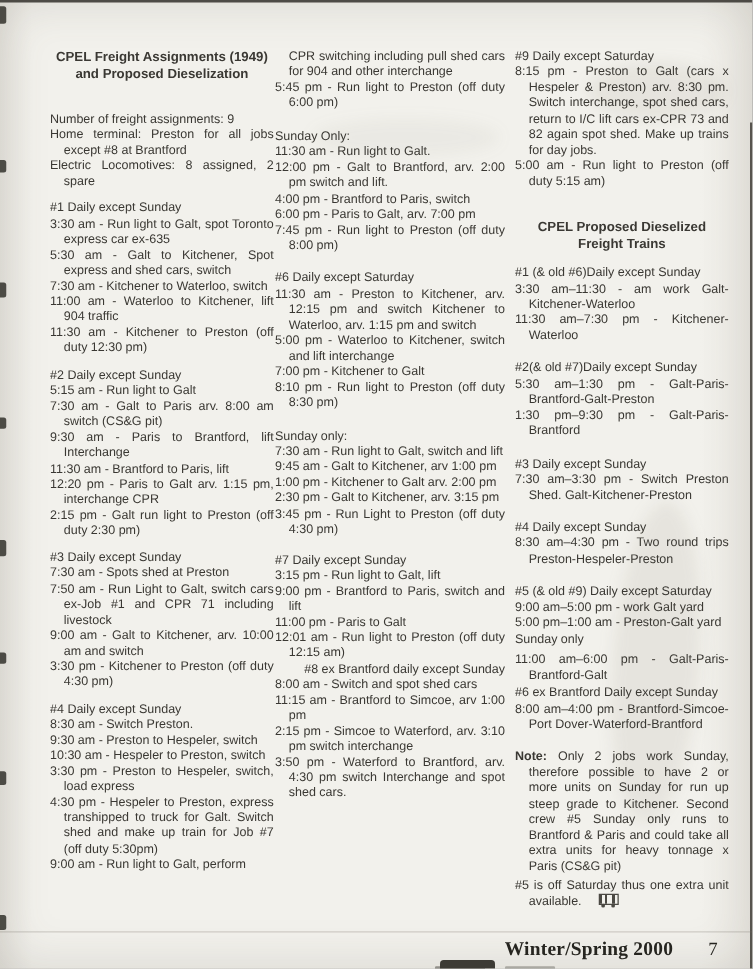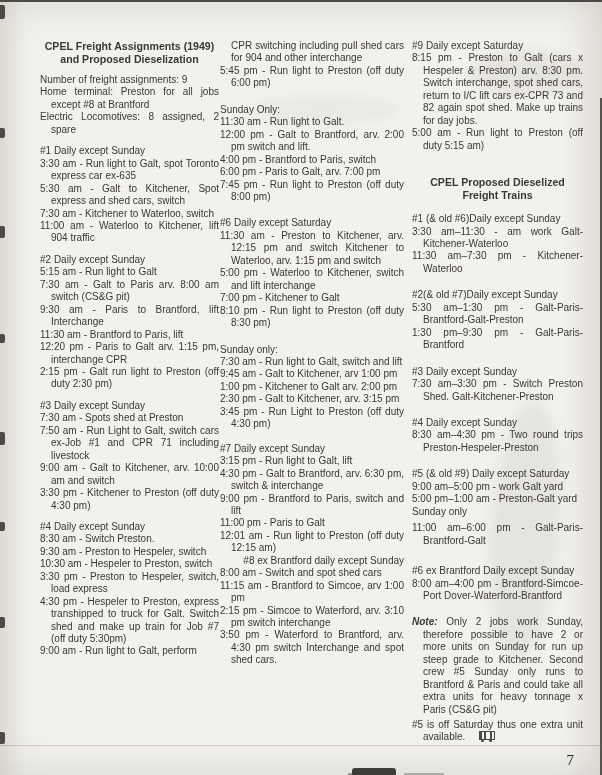--- a/index.html
+++ b/index.html
@@ -14,26 +14,26 @@
     box-shadow: inset 0 0 40px rgba(90,84,70,.18);
   }
   .col { position:absolute; top:40px; font-size:10px; line-height:12.45px; }
   .col-1 { left:40px;  width:179px; }
   .col-2 { left:220px; width:184px; }
   .col-3 { left:412px; width:171px; }
 
   .title, .center-heading {
     font-weight:bold; text-align:center; font-size:10.6px; line-height:13px;
   }
-  .title { margin-bottom:8px; }
+  .title { margin-bottom:24px; }
   .center-heading { margin-top:24px; margin-bottom:11px; }
   .heading { font-weight:normal; margin-top:9px; }
   .entry { text-align:justify; padding-left:11px; text-indent:-11px; }
   .cont  { text-align:justify; padding-left:11px; }
-  .note-prefix { font-weight:bold;font-style:italic; }
+  .note-prefix { font-weight:bold; }
 
   .train-icon {
     display:inline-block; position:relative; width:14px; height:7px;
     border:1px solid #4b4943; margin-left:14px; vertical-align:baseline;
     background:linear-gradient(90deg,#4b4943 0 2px, transparent 2px 4px, #4b4943 4px 6px, transparent 6px 10px, #4b4943 10px 12px, transparent 12px);
   }
   .train-icon::after {
     content:""; position:absolute; bottom:-3px; left:1px;
     width:3px; height:3px; border-radius:50%; background:#4b4943;
     box-shadow:8px 0 0 #4b4943;
@@ -83,20 +83,21 @@
         <div>and Proposed Dieselization</div>
       </div>
       <div class="entry">Number of freight assignments: 9</div>
       <div class="entry">Home terminal: Preston for all jobs except #8 at Brantford</div>
       <div class="entry">Electric Locomotives: 8 assigned, 2 spare</div>
       <div class="heading">#1 Daily except Sunday</div>
       <div class="entry">3:30 am - Run light to Galt, spot Toronto express car ex-635</div>
       <div class="entry">5:30 am - Galt to Kitchener, Spot express and shed cars, switch</div>
       <div class="entry">7:30 am - Kitchener to Waterloo, switch</div>
       <div class="entry">11:00 am - Waterloo to Kitchener, lift 904 traffic</div>
+      <div class="entry">11:30 am - Kitchener to Preston (off duty 12:30 pm)</div>
       <div class="heading">#2 Daily except Sunday</div>
       <div class="entry">5:15 am - Run light to Galt</div>
       <div class="entry">7:30 am - Galt to Paris arv. 8:00 am switch (CS&amp;G pit)</div>
       <div class="entry">9:30 am - Paris to Brantford, lift Interchange</div>
       <div class="entry">11:30 am - Brantford to Paris, lift</div>
       <div class="entry">12:20 pm - Paris to Galt arv. 1:15 pm, interchange CPR</div>
       <div class="entry">2:15 pm - Galt run light to Preston (off duty 2:30 pm)</div>
       <div class="heading">#3 Daily except Sunday</div>
       <div class="entry">7:30 am - Spots shed at Preston</div>
       <div class="entry">7:50 am - Run Light to Galt, switch cars ex-Job #1 and CPR 71 including livestock</div>
@@ -125,21 +126,20 @@
       <div class="entry">7:00 pm - Kitchener to Galt</div>
       <div class="entry">8:10 pm - Run light to Preston (off duty 8:30 pm)</div>
       <div class="heading" style="margin-top: 14px;">Sunday only:</div>
       <div class="entry">7:30 am - Run light to Galt, switch and lift</div>
       <div class="entry">9:45 am - Galt to Kitchener, arv 1:00 pm</div>
       <div class="entry">1:00 pm - Kitchener to Galt arv. 2:00 pm</div>
       <div class="entry">2:30 pm - Galt to Kitchener, arv. 3:15 pm</div>
       <div class="entry">3:45 pm - Run Light to Preston (off duty 4:30 pm)</div>
       <div class="heading" style="margin-top: 12px;">#7 Daily except Sunday</div>
       <div class="entry">3:15 pm - Run light to Galt, lift</div>
-      <div class="entry">4:30 pm - Galt to Brantford, arv. 6:30 pm, switch &amp; interchange</div>
       <div class="entry">9:00 pm - Brantford to Paris, switch and lift</div>
       <div class="entry">11:00 pm - Paris to Galt</div>
       <div class="entry">12:01 am - Run light to Preston (off duty 12:15 am)</div>
       <div class="heading" style="margin-top: 0; text-align: right;">#8 ex Brantford daily except Sunday</div>
       <div class="entry">8:00 am - Switch and spot shed cars</div>
       <div class="entry">11:15 am - Brantford to Simcoe, arv 1:00 pm</div>
       <div class="entry">2:15 pm - Simcoe to Waterford, arv. 3:10 pm switch interchange</div>
       <div class="entry">3:50 pm - Waterford to Brantford, arv. 4:30 pm switch Interchange and spot shed cars.</div>
     </div>
   <div class="col col-3">
@@ -158,25 +158,26 @@
       <div class="entry">1:30 pm–9:30 pm - Galt-Paris-Brantford</div>
       <div class="heading" style="margin-top: 14px;">#3 Daily except Sunday</div>
       <div class="entry">7:30 am–3:30 pm - Switch Preston Shed. Galt-Kitchener-Preston</div>
       <div class="heading" style="margin-top: 14px;">#4 Daily except Sunday</div>
       <div class="entry">8:30 am–4:30 pm - Two round trips Preston-Hespeler-Preston</div>
       <div class="heading" style="margin-top: 14px;">#5 (&amp; old #9) Daily except Saturday</div>
       <div class="entry">9:00 am–5:00 pm - work Galt yard</div>
       <div class="entry">5:00 pm–1:00 am - Preston-Galt yard</div>
       <div class="entry">Sunday only</div>
       <div class="entry" style="margin-top: 4px;">11:00 am–6:00 pm - Galt-Paris-Brantford-Galt</div>
-      <div class="heading" style="margin-top: 18px;">#6 ex Brantford Daily except Sunday</div>
+      <div class="heading" style="margin-top: 2px;">#6 ex Brantford Daily except Sunday</div>
       <div class="entry">8:00 am–4:00 pm - Brantford-Simcoe-Port Dover-Waterford-Brantford</div>
       <div class="entry" style="margin-top: 14px;"><span class="note-prefix">Note: </span>Only 2 jobs work Sunday, therefore possible to have 2 or more units on Sunday for run up steep grade to Kitchener. Second crew #5 Sunday only runs to Brantford &amp; Paris and could take all extra units for heavy tonnage x Paris (CS&amp;G pit)</div>
       <div class="entry" style="margin-top: 3px;">#5 is off Saturday thus one extra unit available.<span class="train-icon"></span></div>
     </div>
 
   <div class="fold-line"></div>
   <div class="bottom-blob"></div>
 
   <div class="footer">
+    <span class="issue">Winter/Spring 2000</span>
     <span class="pageno">7</span>
   </div>
 </div>
 
 </body></html>

